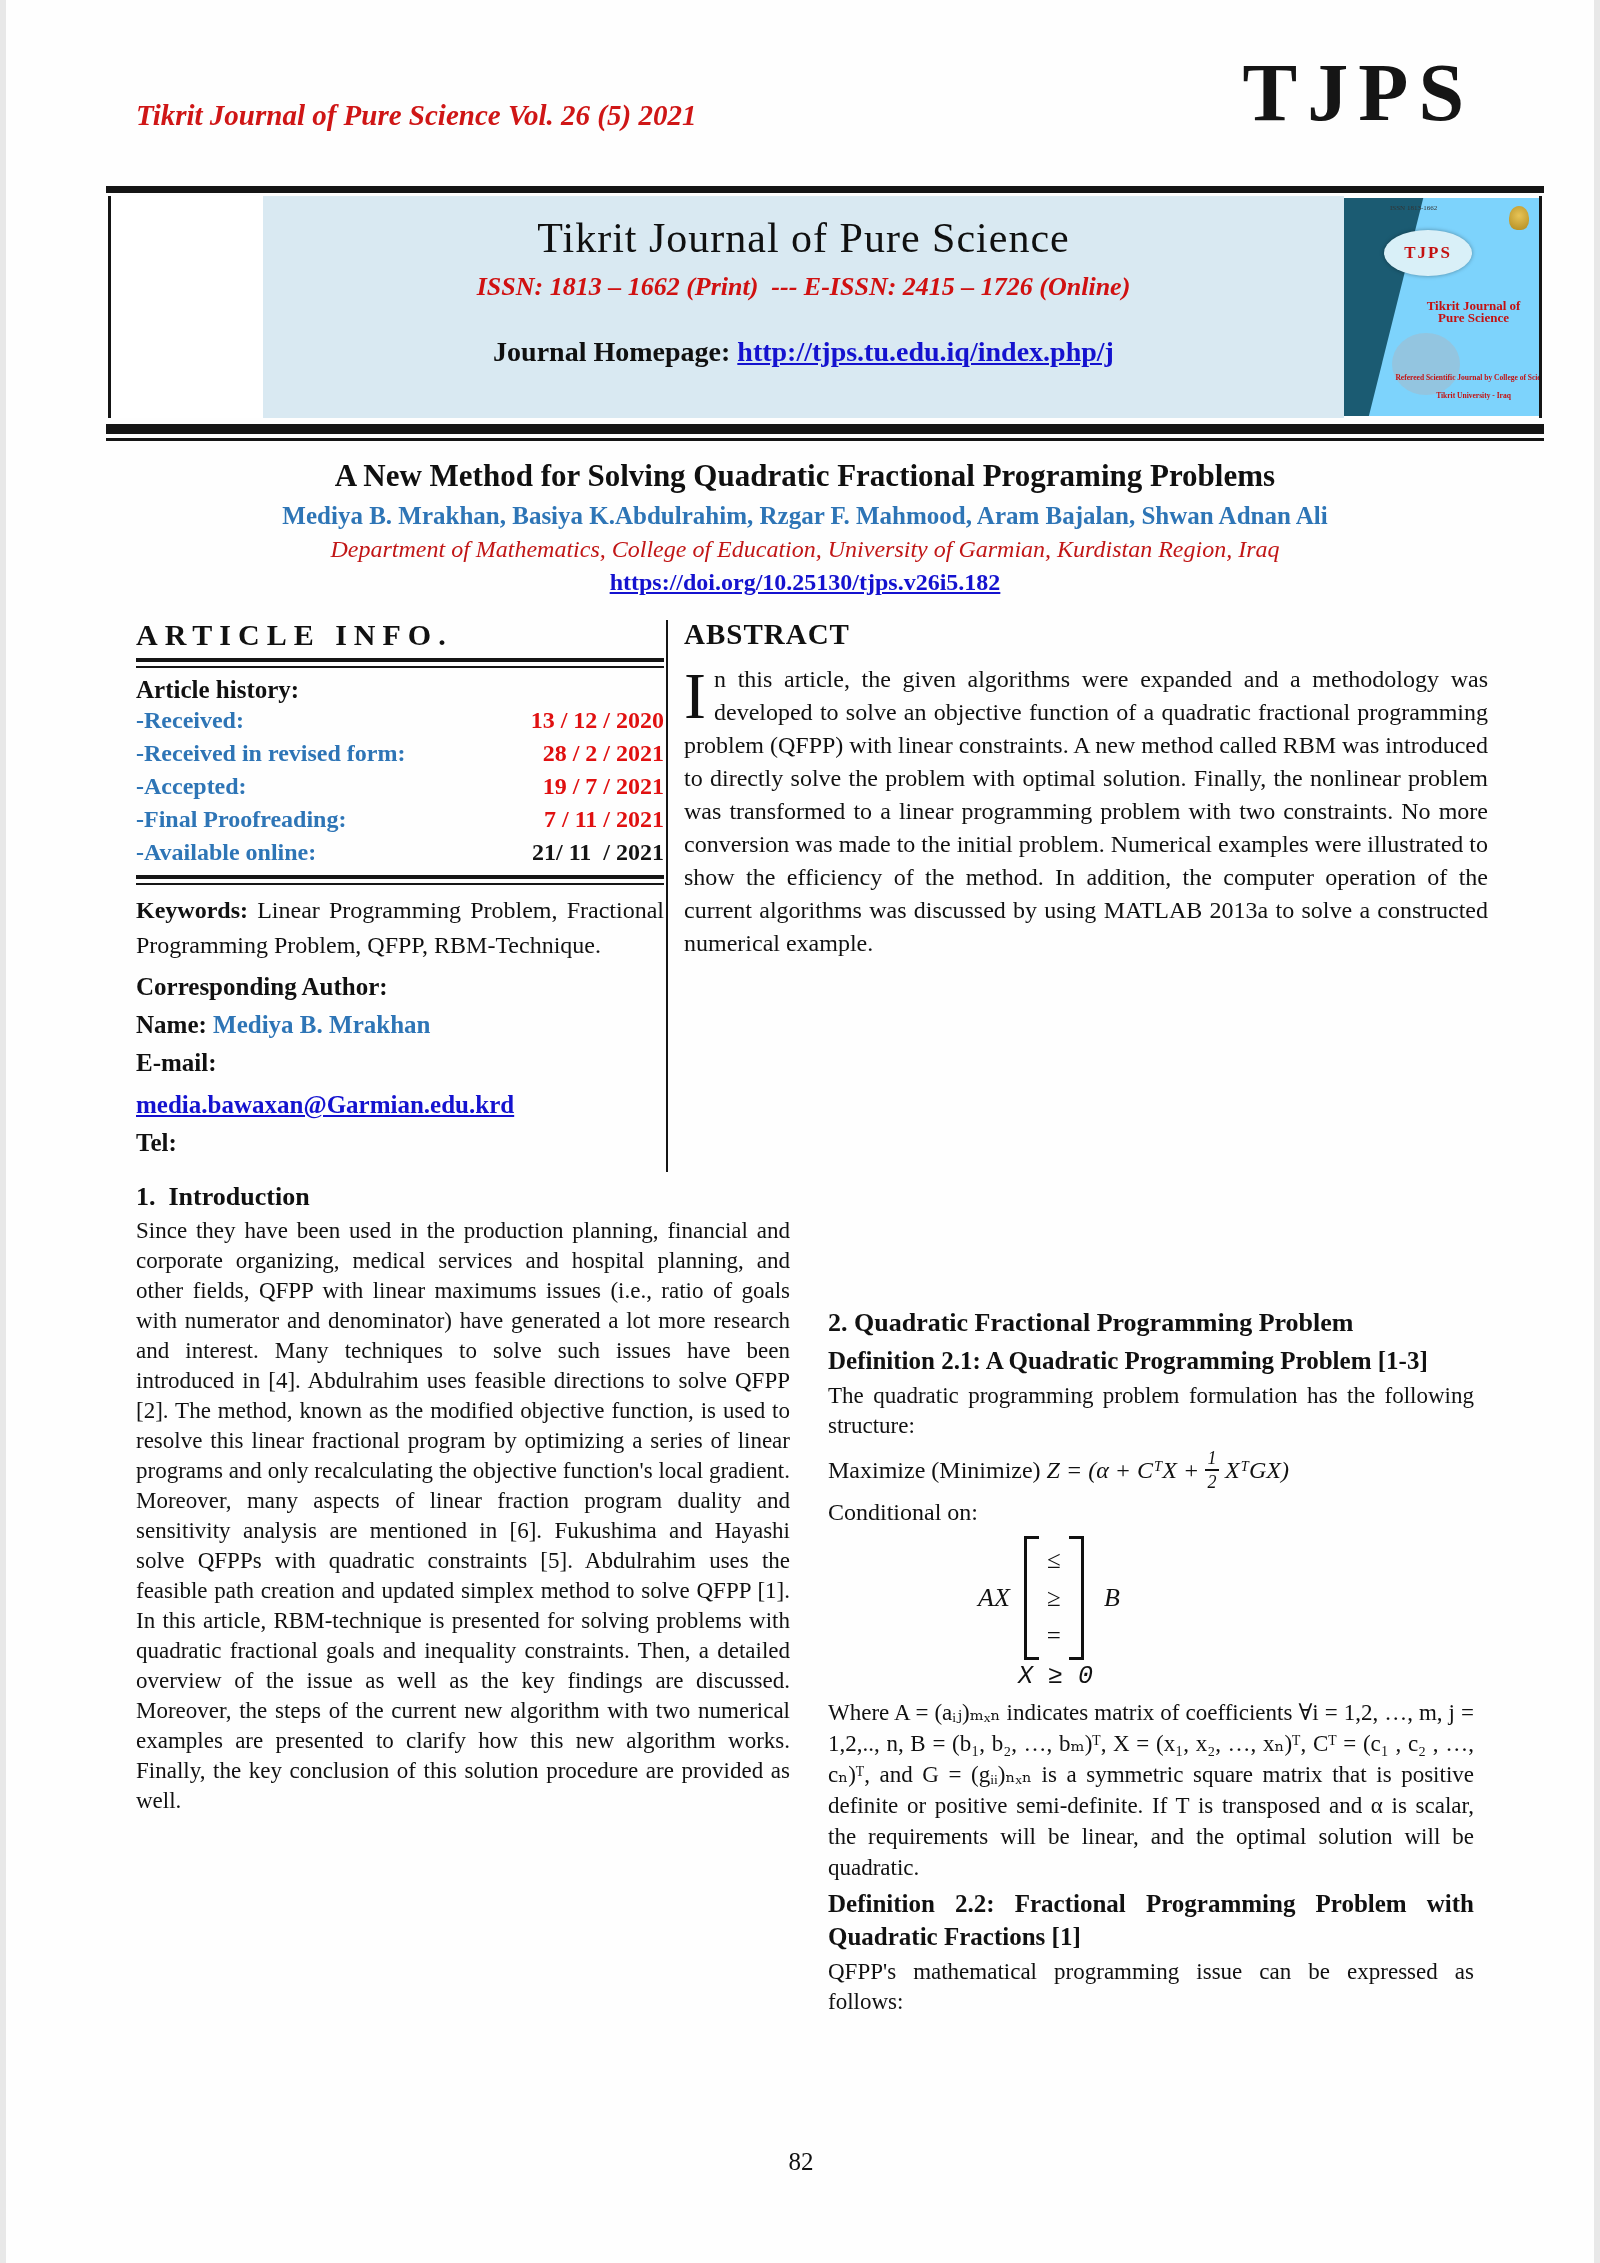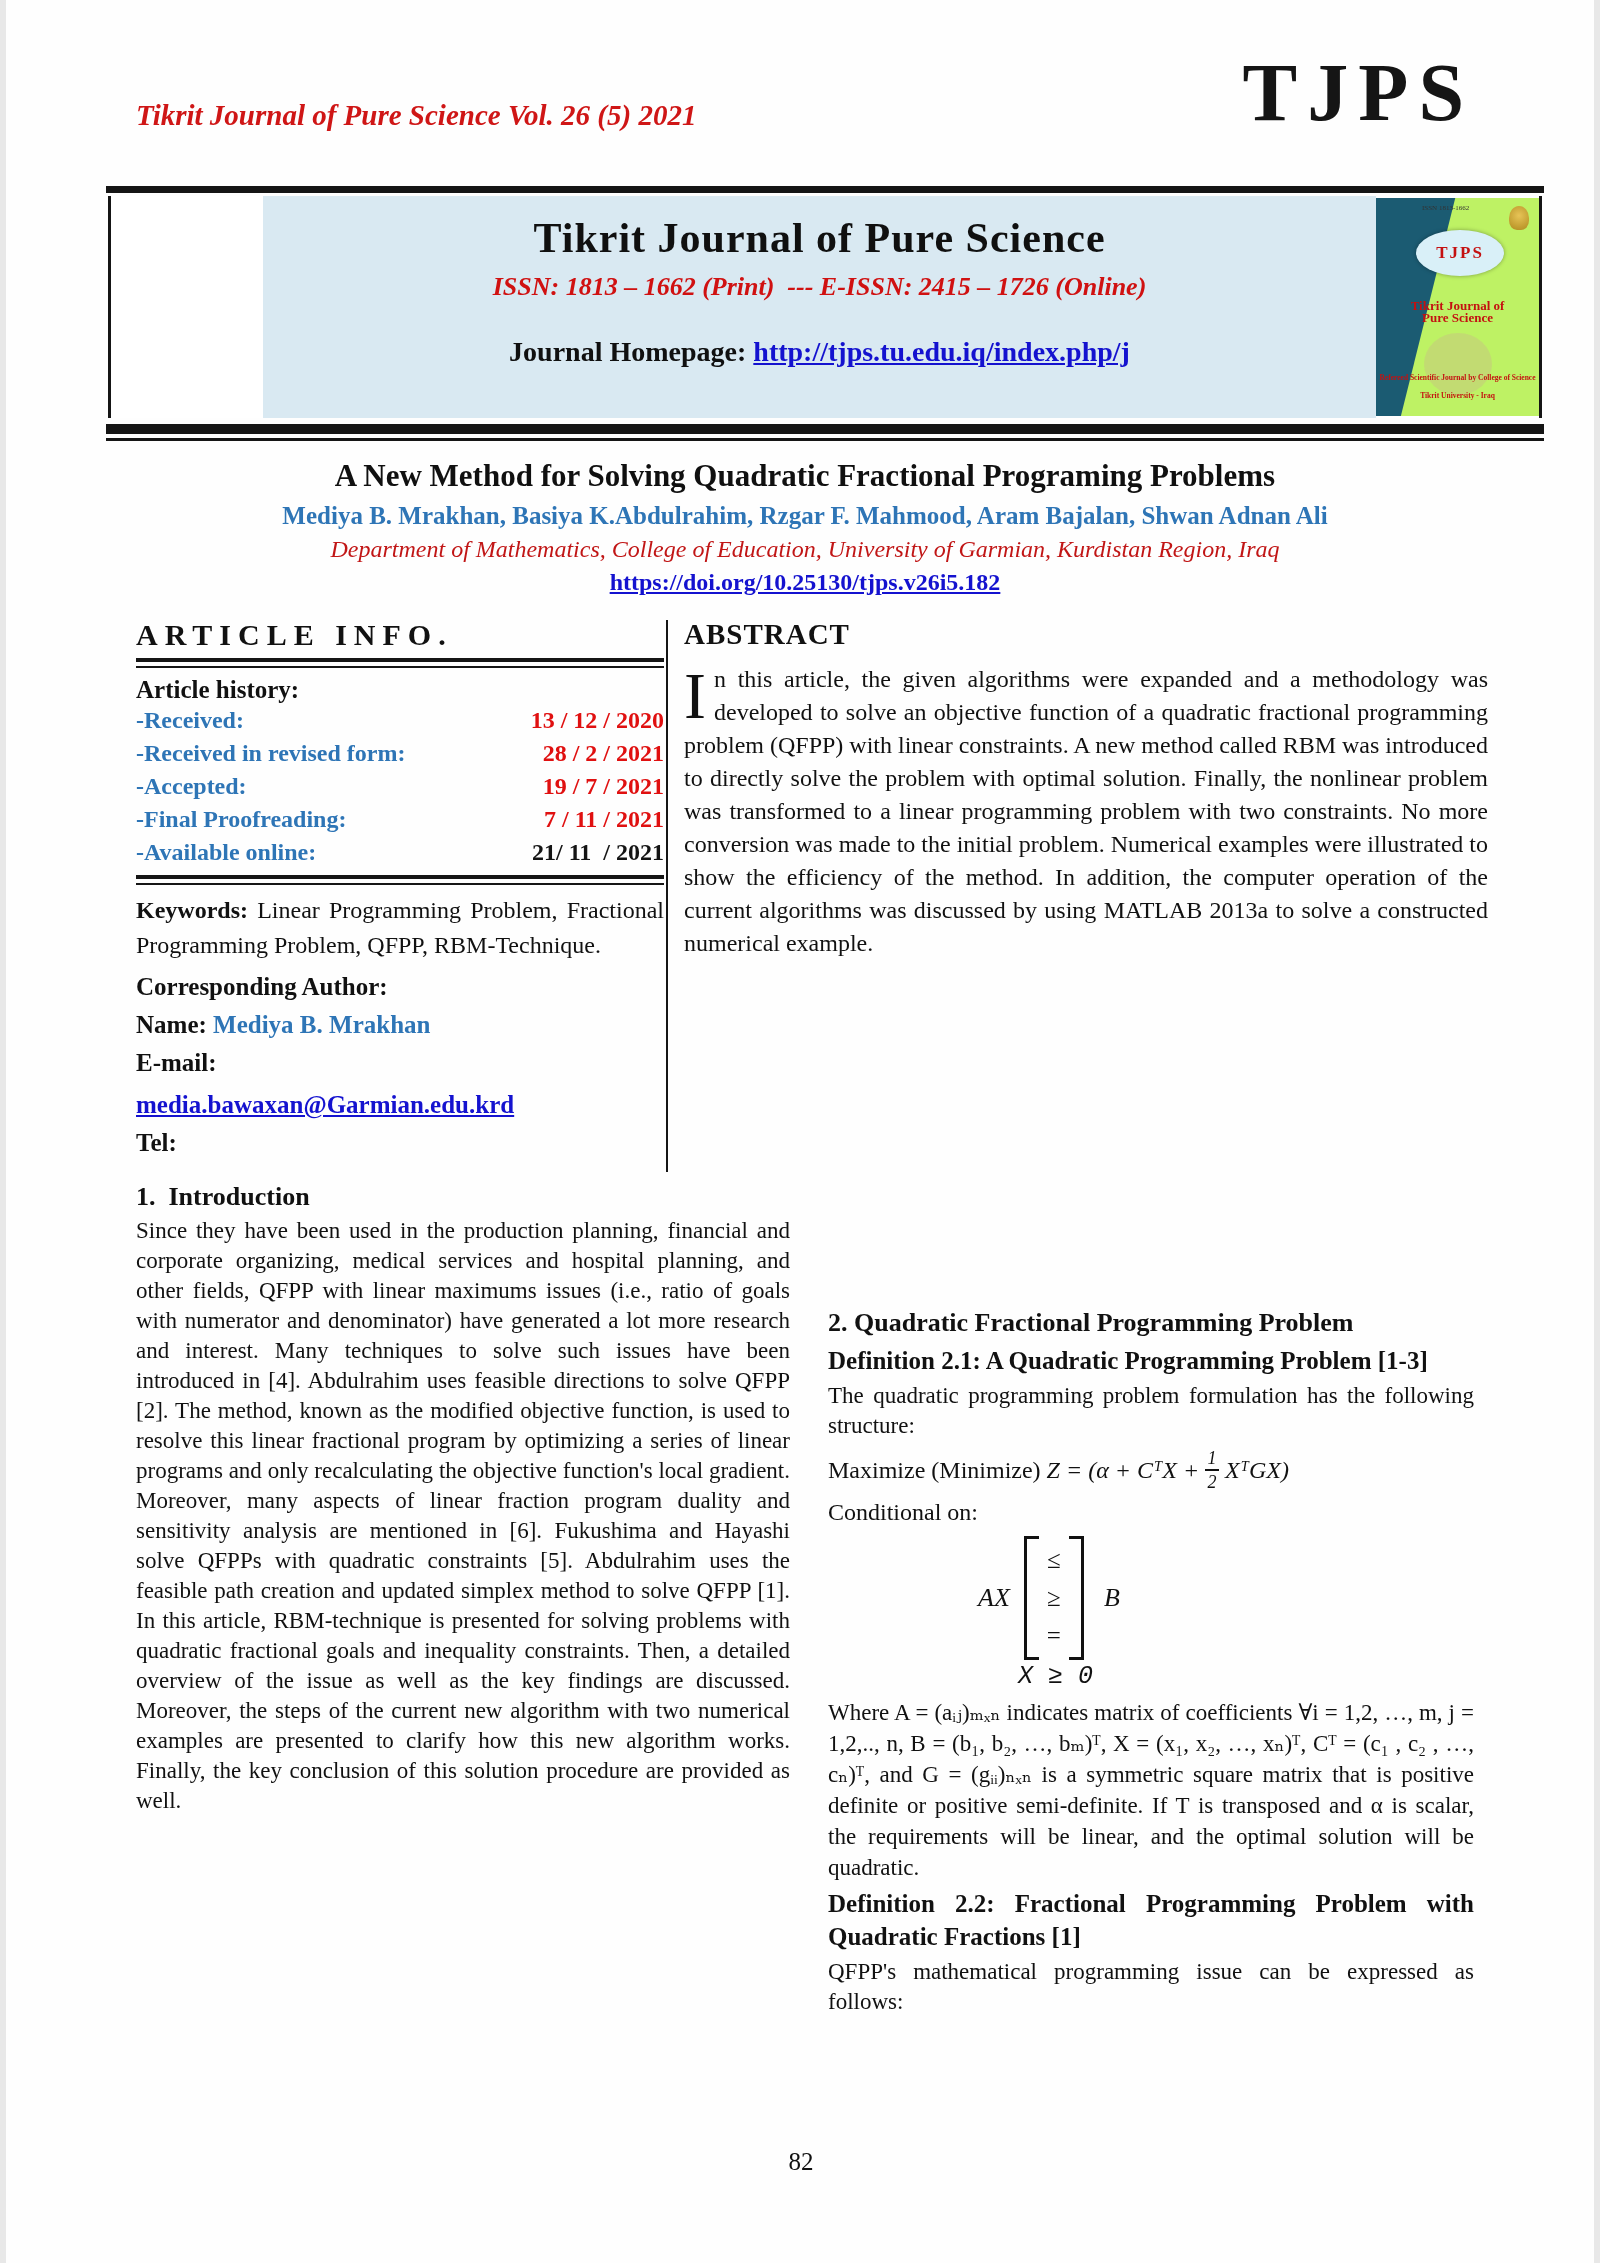--- a/index.html
+++ b/index.html
@@ -11,27 +11,27 @@
            justify-content:space-between;align-items:flex-end;}
   .runtitle{font-size:29px;font-weight:bold;font-style:italic;color:#cf1616;padding-bottom:4px;}
   .tjps-logo{font-size:82px;line-height:1;font-weight:600;letter-spacing:10px;color:#151515;margin-bottom:2px;}
 
   .top-rule{position:absolute;top:186px;left:100px;right:50px;height:7px;background:#151515;}
 
   
   .banner{position:absolute;top:196px;left:102px;right:52px;height:222px;background:#fff;
           border-left:3px solid #151515;border-right:3px solid #151515;display:flex;}
   .banner-blue{margin-left:152px;flex:1;background:#d9e9f2;text-align:center;padding-top:18px;}
-  .banner-title{font-size:42px;font-weight:bold;letter-spacing:1px;color:#101010;}
+  .banner-title{font-size:42px;font-weight:normal;letter-spacing:1px;color:#101010;}
   .banner-issn{font-size:26px;font-weight:bold;font-style:italic;color:#d01111;margin-top:10px;white-space:pre-wrap;}
   .banner-home{font-size:28px;font-weight:bold;margin-top:34px;color:#101010;}
   .link{color:#1412cf;text-decoration:underline;cursor:pointer;}
 
   
-  .cover{position:relative;width:163px;height:218px;background:#bef264;overflow:hidden;flex:none;margin-top:2px;}
+  .cover{position:relative;width:163px;height:218px;background:#7dd3fc;overflow:hidden;flex:none;margin-top:2px;padding-left:32px;}
   .cover-band{position:absolute;top:-30px;left:-38px;width:86px;height:300px;background:#1b5b72;transform:rotate(14deg);}
   .cover-issn{position:absolute;top:6px;left:46px;font-size:7px;color:#333;line-height:1.2;}
   .cover-crest{position:absolute;top:8px;right:10px;width:20px;height:24px;border-radius:50% 50% 40% 40%;
                background:radial-gradient(circle at 50% 40%,#e7c457,#b08a1e);}
   .cover-oval{position:absolute;top:32px;left:40px;width:88px;height:46px;border-radius:50%;
               background:#d9f0f8;box-shadow:0 0 4px rgba(0,0,0,.35);text-align:center;line-height:46px;
               font-size:17px;font-weight:bold;letter-spacing:2px;color:#c41111;}
   .cover-line1{position:absolute;top:100px;width:100%;text-align:center;font-size:13px;font-weight:bold;color:#c41111;}
   .cover-line2{position:absolute;top:112px;width:100%;text-align:center;font-size:13px;font-weight:bold;color:#c41111;}
   .cover-emblem{position:absolute;top:135px;left:48px;width:68px;height:62px;border-radius:50%;

